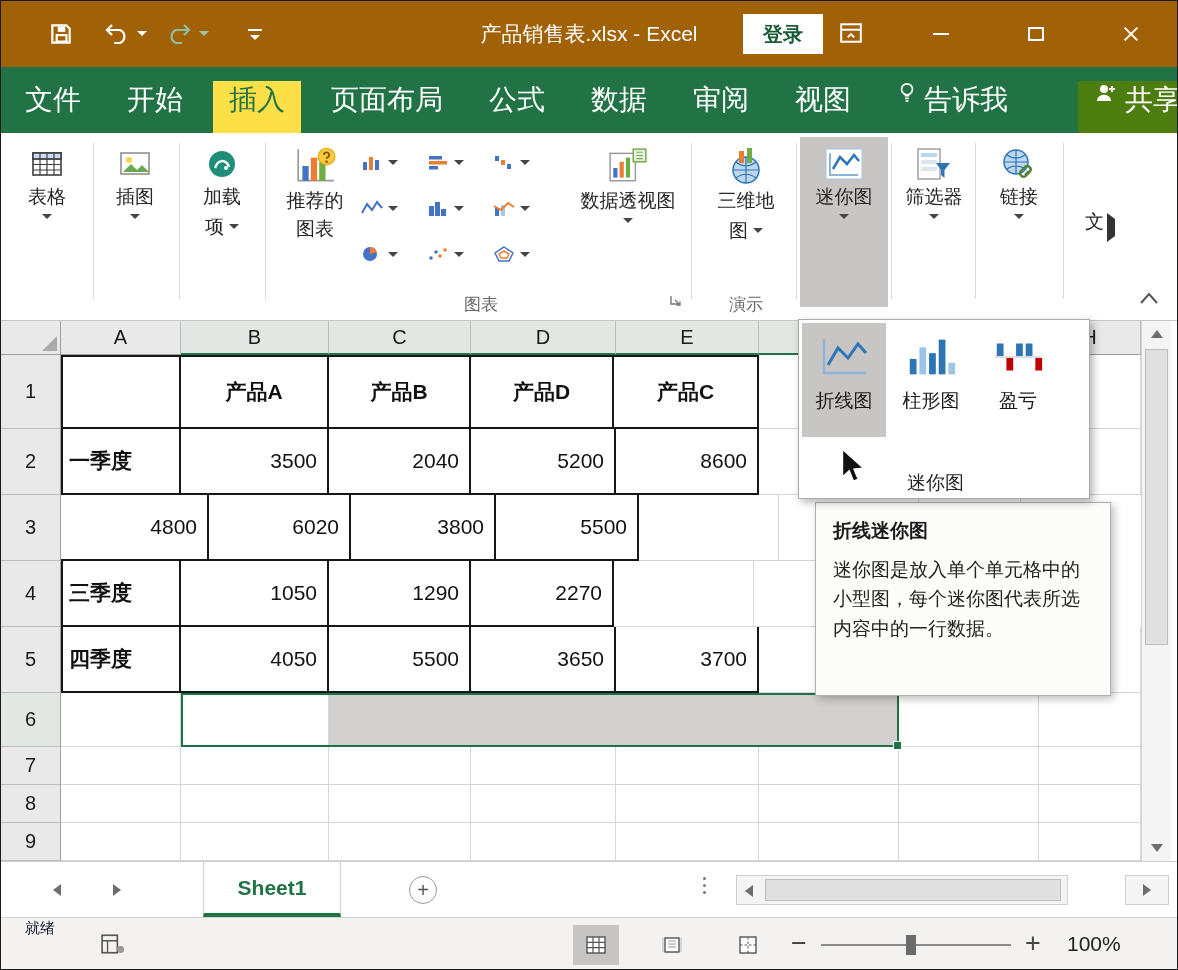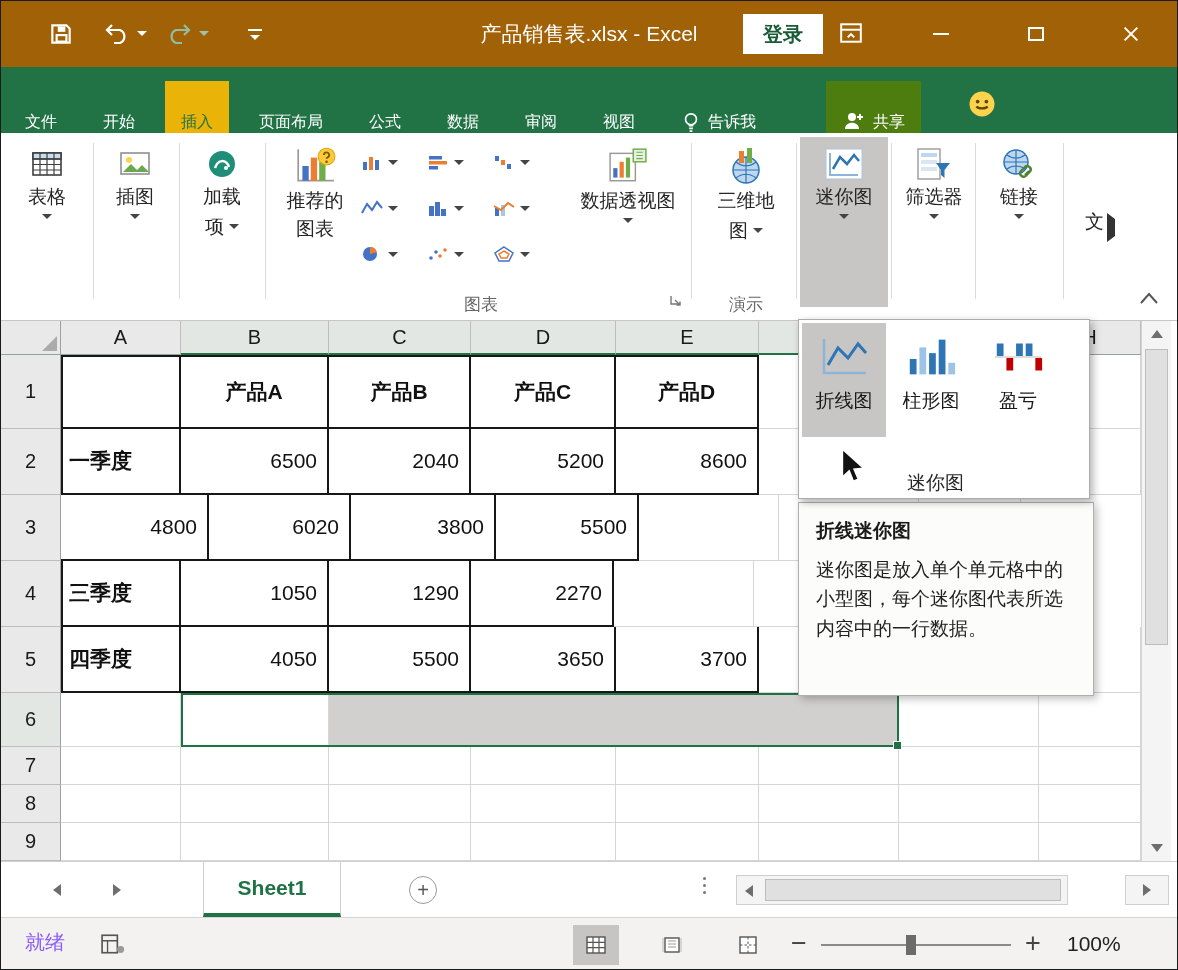--- a/index.html
+++ b/index.html
@@ -15,22 +15,22 @@
 .signin{position:absolute;left:742px;top:13px;width:80px;height:40px;background:#fff;color:#185c37;font-size:20px;font-weight:bold;display:flex;align-items:center;justify-content:center}
 .ribopt{position:absolute;left:838px;top:20px}
 .winbtn{position:absolute;top:0;height:66px;width:70px;display:flex;align-items:center;justify-content:center}
 .minbar{width:16px;height:2px;background:#fff}
 .maxbox{width:16px;height:14px;border:2px solid #fff}
 .closex{position:relative;width:18px;height:18px}
 .closex i{position:absolute;left:0;top:8px;width:18px;height:2px;background:#fff}
 .closex i:first-child{transform:rotate(45deg)}.closex i:last-child{transform:rotate(-45deg)}
 
 .tabbar{position:absolute;top:66px;left:0;width:100%;height:66px;background:#217346;display:flex;align-items:flex-end;padding-left:8px}
-.rtab{height:52px;padding:0 16px;margin-right:14px;display:flex;align-items:flex-end;gap:7px;color:#fff;font-size:16px;white-space:nowrap}
-.rtab.active{background:#eab308;color:#217346}
+.rtab{height:52px;padding:0 16px;margin-right:14px;display:flex;align-items:flex-start;gap:7px;color:#fff;font-size:28px;white-space:nowrap}
+.rtab.active{background:#fde047;color:#217346}
 .rtab.share{background:#4d7c0f;margin-left:40px}
 .smiley{margin-left:32px;margin-bottom:10px;margin-right:12px}
 
 .ribbon{position:absolute;top:132px;left:0;width:100%;height:188px;background:#fff;border-bottom:1px solid #c8c6c4}
 .bigbtn{position:absolute;top:4px;height:170px;display:flex;flex-direction:column;align-items:center;padding-top:10px;gap:5px;font-size:19px;color:#262626;text-align:center}
 .bigbtn.hl{background:#c8c6c4}
 .lbl{line-height:1.2}
 .lrow{display:flex;align-items:center;gap:5px}
 .caret{width:0;height:0;border-left:5px solid transparent;border-right:5px solid transparent;border-top:5px solid #444;display:inline-block}
 .gdiv{position:absolute;top:10px;height:156px;width:1px;background:#dcdad8}
@@ -68,37 +68,37 @@
 .vsb{position:absolute;left:1140px;top:320px;width:30px;height:540px;background:#f4f4f4;border-left:1px solid #d4d4d4}
 .vbtn{position:absolute;left:0;width:100%;height:26px;display:flex;align-items:center;justify-content:center}
 .vbtn.top{top:0}.vbtn.bot{bottom:0}
 .vthumb{position:absolute;left:3px;right:3px;top:28px;height:296px;background:#e0e0e0;border:1px solid #bdbdbd}
 
 .sparkmenu{position:absolute;left:797px;top:318px;width:292px;height:180px;background:#fff;border:1px solid #ababab;box-shadow:3px 3px 8px rgba(0,0,0,.3);z-index:10}
 .sitem{position:absolute;top:3px;width:84px;height:114px;display:flex;flex-direction:column;align-items:center;padding-top:12px;gap:9px;font-size:19px;color:#1a1a1a}
 .sitem.selected{background:#c8c6c4}
 .smenu-label{position:absolute;left:108px;top:150px;font-size:19px;color:#262626}
 .cursor{position:absolute;left:838px;top:446px;z-index:20}
-.tip{position:absolute;left:797px;top:501px;width:296px;height:194px;background:#fcfcfb;border:1px solid #b0b0b0;box-shadow:3px 3px 8px rgba(0,0,0,.25);padding:15px 17px;z-index:9}
+.tip{position:absolute;left:814px;top:501px;width:296px;height:194px;background:#fcfcfb;border:1px solid #b0b0b0;box-shadow:3px 3px 8px rgba(0,0,0,.25);padding:15px 17px;z-index:9}
 .tip-title{font-size:19px;font-weight:bold;color:#1a1a1a;margin-bottom:11px}
 .tip-body{font-size:19px;color:#222;line-height:1.55}
 
 .stb{position:absolute;top:860px;left:0;width:100%;height:56px;background:#fff;border-top:1px solid #cfcfcf}
 .navbtn{position:absolute;top:16px;width:24px;height:24px;display:flex;align-items:center;justify-content:center}
 .sheettab{position:absolute;left:202px;top:0;height:100%;width:138px;background:#fff;border-left:1px solid #d0d0d0;border-right:1px solid #d0d0d0;border-bottom:4px solid #1f7244;color:#1f7244;font-weight:bold;font-size:21px;display:flex;align-items:center;justify-content:center}
 .addsheet{position:absolute;left:408px;top:14px;width:28px;height:28px;border:1px solid #9a9a9a;border-radius:50%;display:flex;align-items:center;justify-content:center;color:#555;font-size:20px}
 .dots{position:absolute;left:702px;top:15px;display:flex;flex-direction:column;gap:4px}
 .dots i{width:3px;height:3px;background:#777;border-radius:50%}
 .hsb{position:absolute;left:735px;top:13px;width:332px;height:30px;background:#f4f4f4;border:1px solid #cfcfcf}
 .hsb .tl{position:absolute;left:8px;top:9px}
 .hthumb{position:absolute;left:28px;top:3px;right:6px;bottom:3px;background:#e0e0e0;border:1px solid #bdbdbd}
 .hsbright{position:absolute;left:1124px;top:13px;width:44px;height:30px;border:1px solid #cfcfcf;display:flex;align-items:center;justify-content:center;background:#f4f4f4}
 
 .status{position:absolute;top:916px;left:0;width:100%;height:54px;background:#f3f2f1;border-top:1px solid #d6d4d2}
-.ready{position:absolute;left:24px;top:11px;font-size:20px;color:#8b5cf6}
+.ready{position:absolute;left:24px;top:1px;font-size:15px;color:#0f172a}
 .macro{position:absolute;left:100px;top:16px}
 .viewbtn{position:absolute;top:7px;width:46px;height:40px;display:flex;align-items:center;justify-content:center}
 .viewbtn.pressed{background:#c6c5c4}
 .zminus{position:absolute;left:790px;top:10px;font-size:27px;color:#444}
 .ztrack{position:absolute;left:820px;top:26px;width:190px;height:2px;background:#8a8a8a}
 .zhandle{position:absolute;left:905px;top:17px;width:10px;height:20px;background:#6b6b6b}
 .zplus{position:absolute;left:1024px;top:10px;font-size:27px;color:#444}
 .zlabel{position:absolute;left:1066px;top:14px;font-size:21px;color:#222}
 </style>
 </head>
@@ -421,31 +421,31 @@
       <div class="ch wF sel">F</div>
       <div class="ch wG">G</div>
       <div class="ch wH">H</div>
     </div>
 
     <div class="frow r1">
       <div class="rh">1</div>
       <div class="cell wA kl kt k"></div>
       <div class="cell wB kt k phead">产品A</div>
       <div class="cell wC kt k phead">产品B</div>
+      <div class="cell wE kt k phead">产品D</div>
       <div class="cell wD kt k phead">产品C</div>
-      <div class="cell wE kt k phead">产品D</div>
       <div class="cell wF"></div>
       <div class="cell wG"></div>
       <div class="cell wH"></div>
     </div>
 
     <div class="frow rm">
       <div class="rh">2</div>
       <div class="cell wA kl k qtr">一季度</div>
-      <div class="cell wB k num">6500</div>
+      <div class="cell wB k num">3500</div>
       <div class="cell wC k num">2040</div>
       <div class="cell wD k num">5200</div>
       <div class="cell wE k num">8600</div>
       <div class="cell wF"></div>
       <div class="cell wG"></div>
       <div class="cell wH"></div>
     </div>
 
     <div class="frow rm">
       <div class="rh">3</div>

